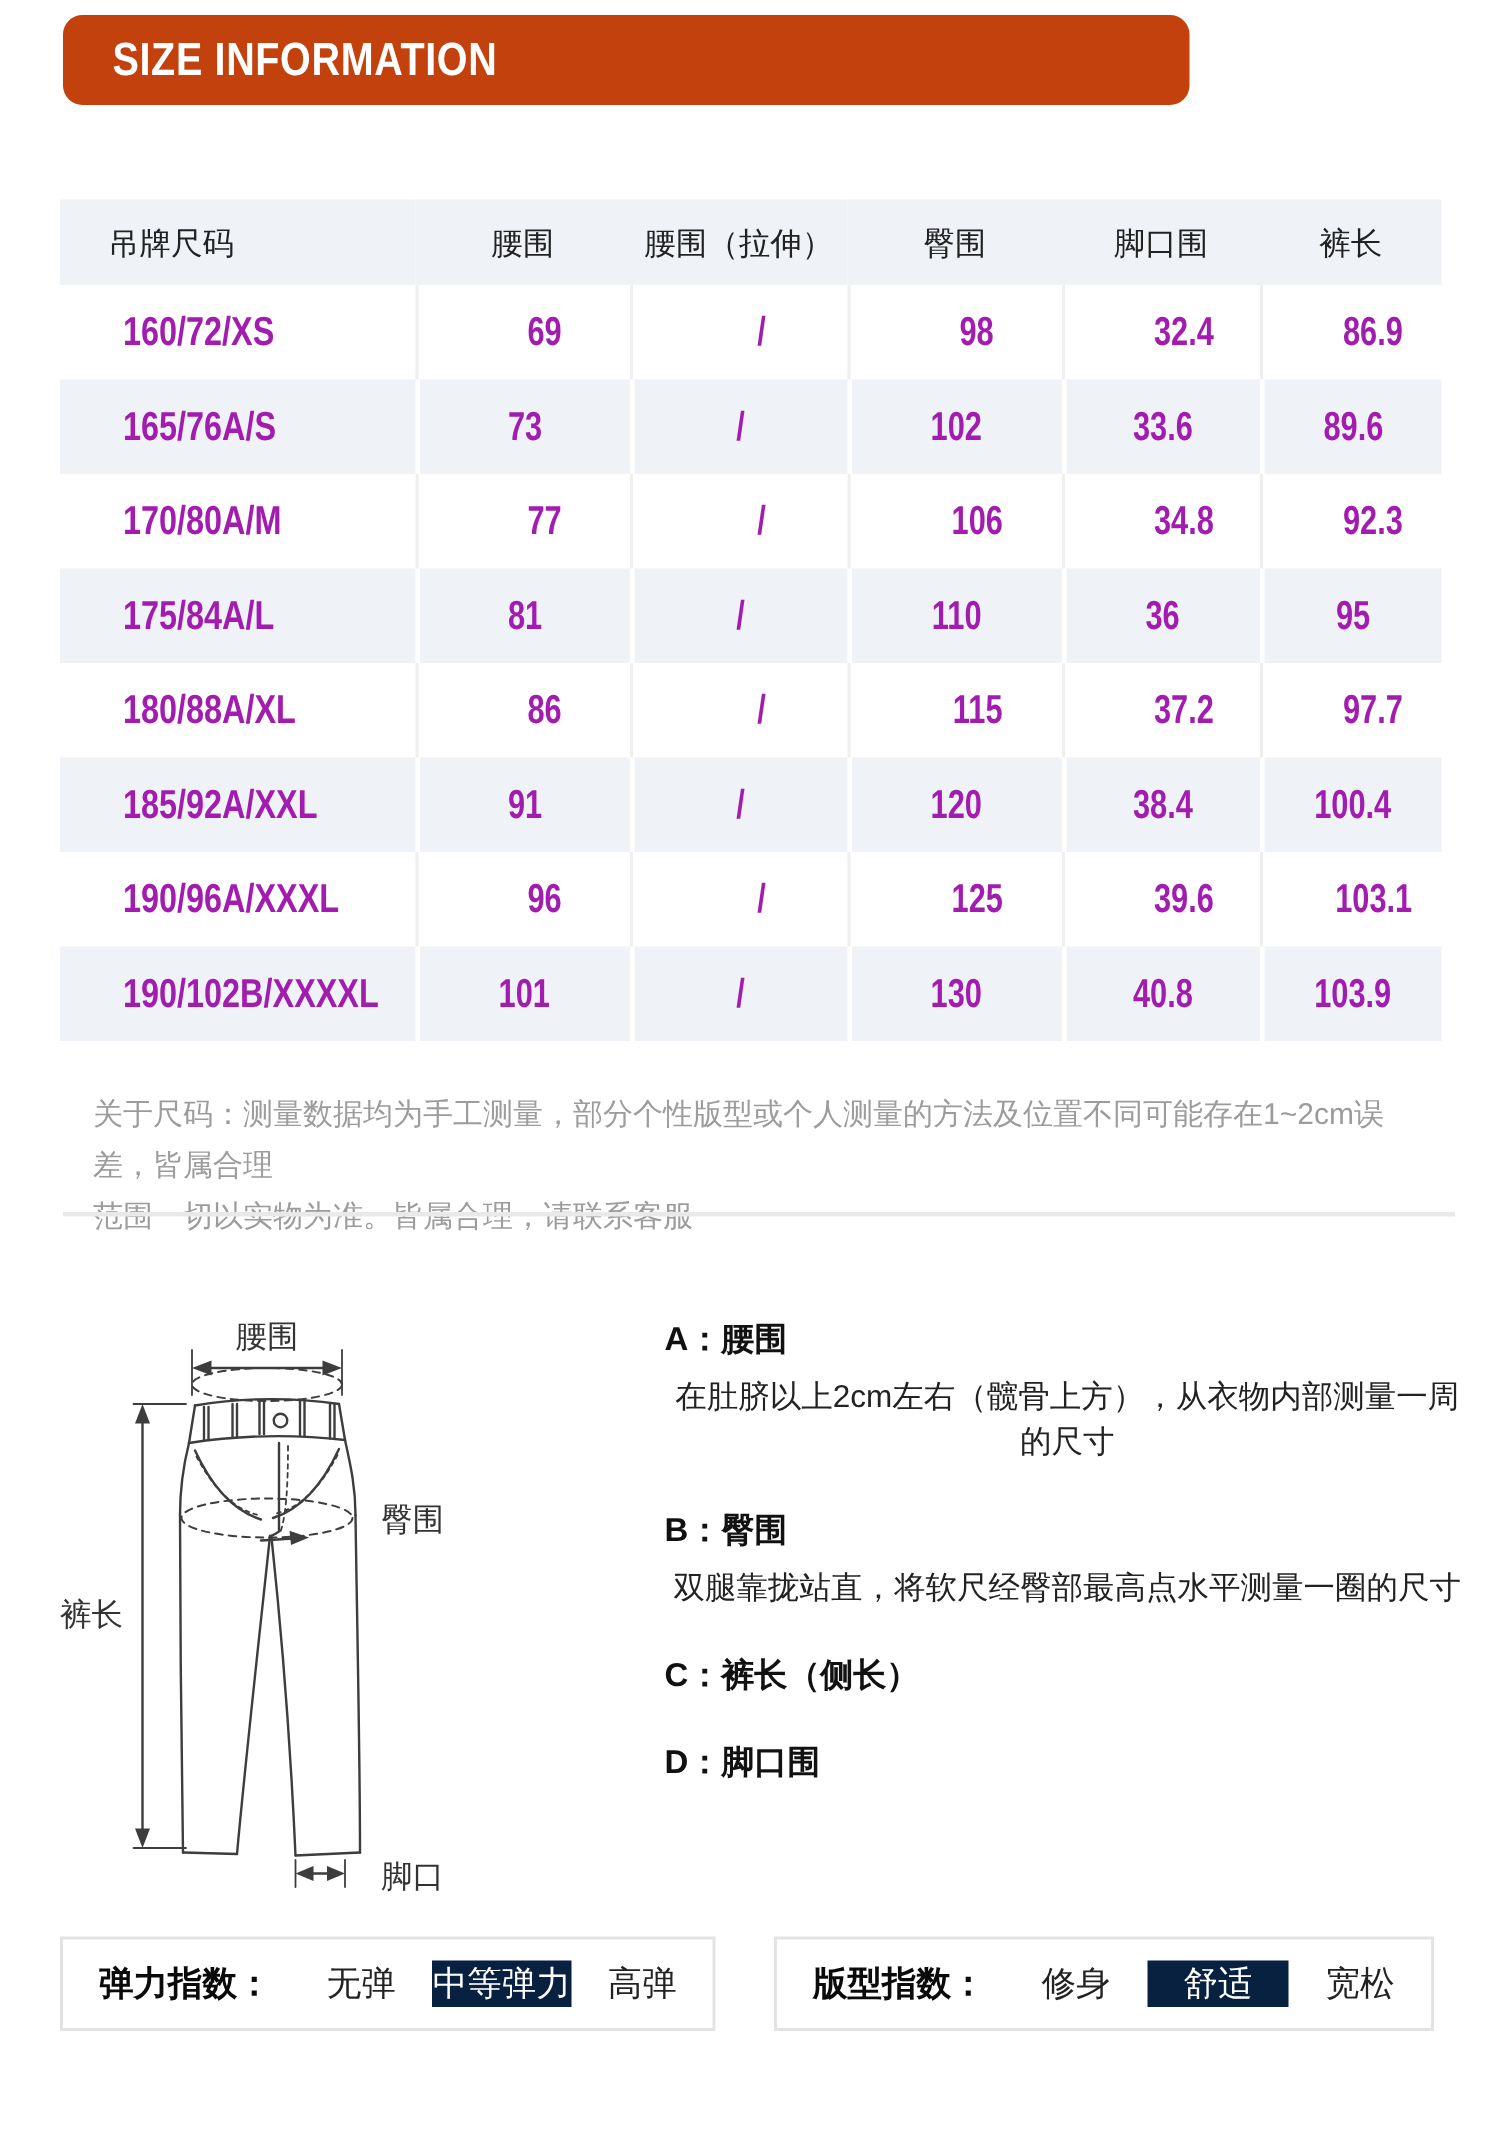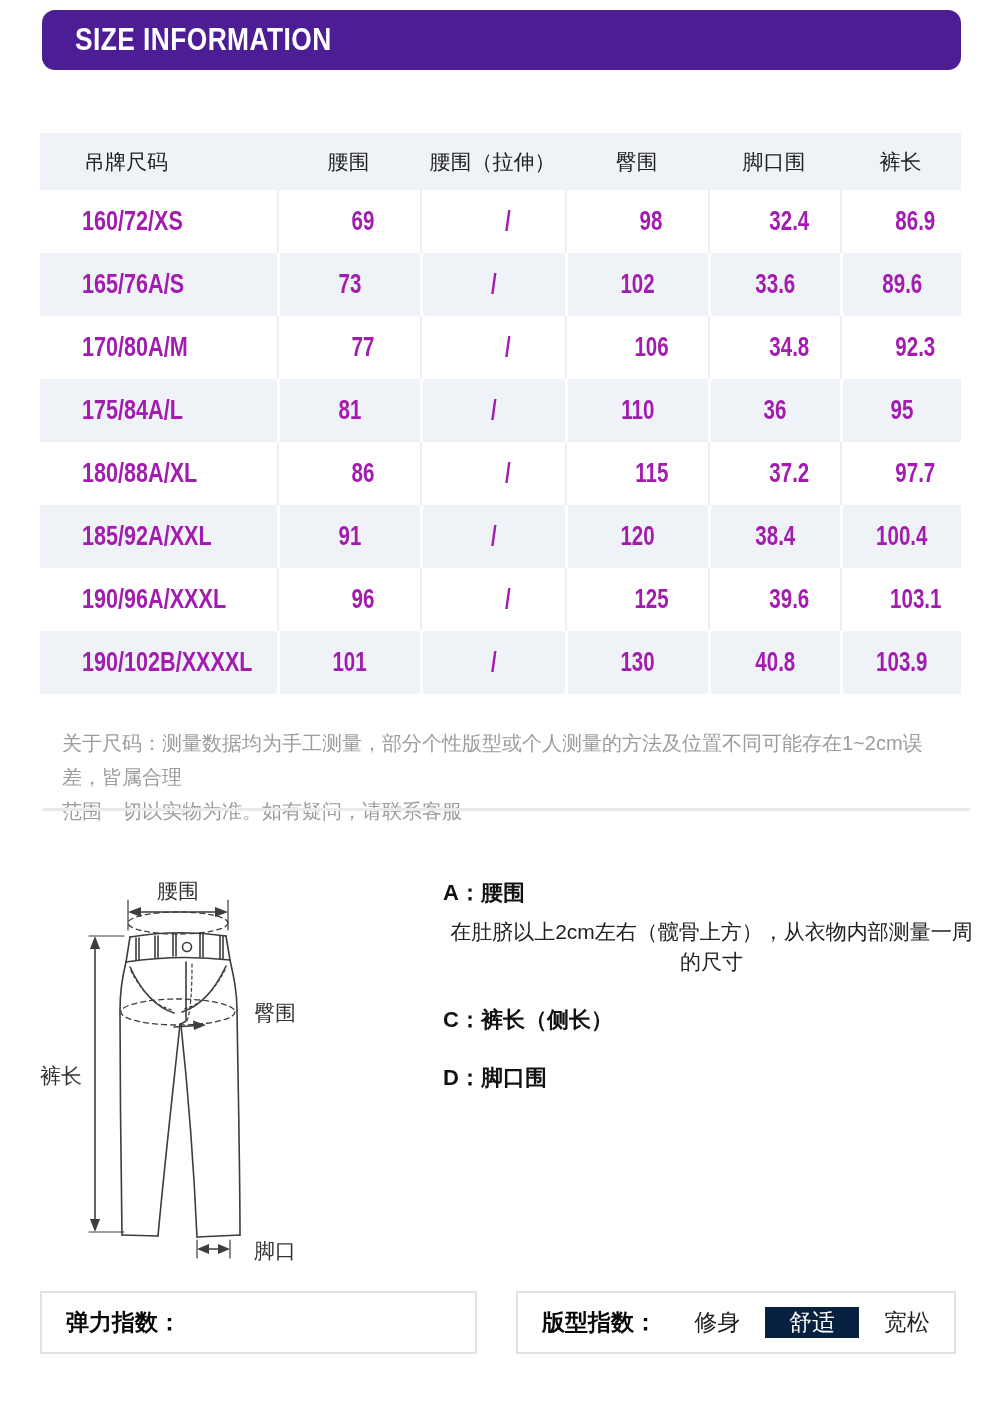--- a/index.html
+++ b/index.html
@@ -1,26 +1,26 @@
 <!DOCTYPE html>
 <html><head>
 <meta charset="utf-8">
 <style>
   html,body{margin:0;padding:0;background:#fff;}
   body{font-family:"Liberation Sans","DejaVu Sans",sans-serif;-webkit-font-smoothing:antialiased;}
   #page{position:relative;width:1000px;height:1419px;background:#ffffff;overflow:hidden;}
 
   
-  .title-bar{position:absolute;left:42px;top:10px;width:919px;height:60px;background:#4c1d95;border-radius:13px;display:flex;align-items:center;padding-left:33px;box-sizing:border-box;}
+  .title-bar{position:absolute;left:42px;top:10px;width:751px;height:60px;background:#c2410c;border-radius:13px;display:flex;align-items:center;padding-left:33px;box-sizing:border-box;}
   .title-text{color:#ffffff;font-size:31px;font-weight:700;letter-spacing:.5px;display:inline-block;transform:scaleX(.85);transform-origin:left center;white-space:nowrap;}
 
   
   .size-table{position:absolute;left:40px;top:133px;width:921px;border-collapse:separate;border-spacing:0;table-layout:fixed;}
   .size-table th{height:57px;background:#eff2f6;font-size:21px;font-weight:400;color:#222;text-align:center;padding:0;}
-  .size-table th:first-child{text-align:left;padding-left:44px;}
+  .size-table th:first-child{text-align:left;padding-left:32px;}
   .size-table td{height:63px;font-size:27px;color:#a21caf;text-align:center;padding:0;}
   .size-table td:first-child{text-align:left;padding-left:42px;}
   .size-table tr.row-white td{background:#ffffff;}
   .size-table tr.row-white td + td{border-left:2px solid #efefef;padding-left:28px;}
   .size-table tr.row-gray td{background:#eff2f6;}
   .size-table tr.row-gray td + td{border-left:3px solid #ffffff;}
   .num{display:inline-block;transform:scaleX(.76);transform-origin:center;font-weight:700;letter-spacing:0;}
   td:first-child .num{transform:scaleX(.8);transform-origin:left center;}
 
   
@@ -138,21 +138,21 @@
         <td><span class="num">/</span></td>
         <td><span class="num">130</span></td>
         <td><span class="num">40.8</span></td>
         <td><span class="num">103.9</span></td>
       </tr>
     </tbody>
   </table>
 
   <div class="note">
     <div>关于尺码：测量数据均为手工测量，部分个性版型或个人测量的方法及位置不同可能存在1~2cm误差，皆属合理</div>
-    <div>范围一切以实物为准。如有疑问，请联系客服</div>
+    <div>范围一切以实物为准。皆属合理，请联系客服</div>
   </div>
 
   <div class="divider"></div>
 
   <svg class="diagram" viewBox="0 0 340 420">
     <g stroke="#3d3d3d" stroke-width="1.6" fill="none" stroke-linecap="round">
 
       <g>
         <path d="M 90 67 Q 138 59 186 66"></path>
         <path d="M 86 92 Q 138 84 190 90"></path>
@@ -225,29 +225,38 @@
     <text x="21" y="213" text-anchor="middle">裤长</text>
     <text x="214" y="388" text-anchor="start">脚口</text>
   </svg>
 
   <div class="guide">
     <div class="guide-item">
       <div class="guide-title">A：腰围</div>
       <div class="guide-desc">在肚脐以上2cm左右（髋骨上方），从衣物内部测量一周的尺寸</div>
     </div>
     <div class="guide-item">
+      <div class="guide-title">B：臀围</div>
+      <div class="guide-desc">双腿靠拢站直，将软尺经臀部最高点水平测量一圈的尺寸</div>
+    </div>
+    <div class="guide-item">
       <div class="guide-title">C：裤长（侧长）</div>
     </div>
     <div class="guide-item">
       <div class="guide-title">D：脚口围</div>
     </div>
   </div>
 
   <div class="index-box" id="elasticity-box">
     <div class="index-label">弹力指数：</div>
+    <div class="index-options">
+      <div class="index-opt">无弹</div>
+      <div class="index-opt selected">中等弹力</div>
+      <div class="index-opt">高弹</div>
+    </div>
   </div>
 
   <div class="index-box" id="fit-box">
     <div class="index-label">版型指数：</div>
     <div class="index-options">
       <div class="index-opt">修身</div>
       <div class="index-opt selected">舒适</div>
       <div class="index-opt">宽松</div>
     </div>
   </div>

